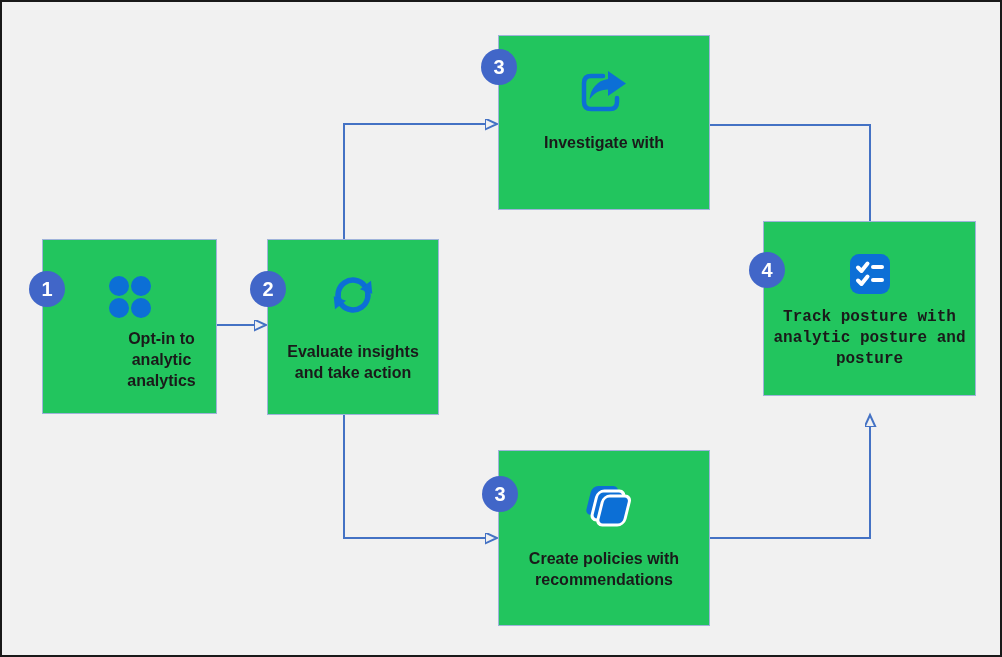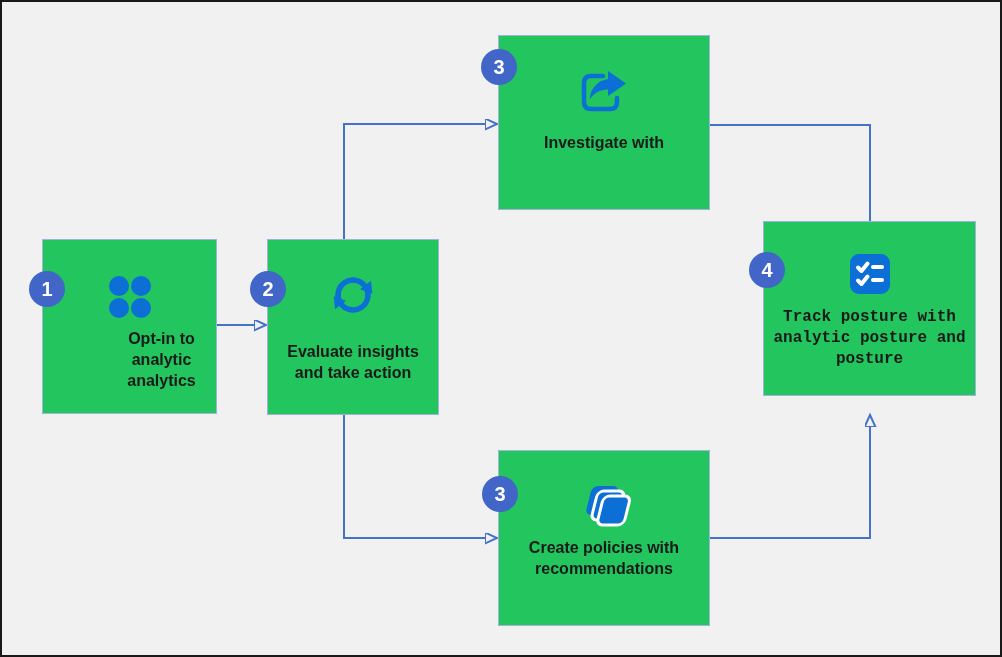--- a/index.html
+++ b/index.html
@@ -114,21 +114,21 @@
   <div class="step-box" style="left:496px;top:448px;width:212px;height:176px;">
     <span class="icon" style="top:30px;">
       <svg width="58" height="50" viewBox="0 0 58 50">
         <g transform="translate(-6,2) skewX(-14)">
           <rect class="ic-blue" x="24" y="3" width="27" height="29" rx="6"></rect>
           <rect class="ic-blue" x="31" y="8" width="27" height="29" rx="6" stroke="#ffffff" stroke-width="3"></rect>
           <rect class="ic-blue" x="38" y="13" width="27" height="29" rx="6" stroke="#ffffff" stroke-width="3"></rect>
         </g>
       </svg>
     </span>
-    <div class="label" style="top:86px;">
+    <div class="label" style="top:97px;">
       <div>Create policies with</div>
       <div>recommendations</div>
     </div>
   </div>
   <div class="badge" style="left:480px;top:474px;">3</div>
 
   <div class="step-box" style="left:761px;top:219px;width:213px;height:175px;font-family:Liberation Mono, monospace;">
     <span class="icon" style="top:30px;">
       <svg width="44" height="44" viewBox="0 0 44 44">
         <rect class="ic-blue" x="2" y="2" width="40" height="40" rx="9"></rect>

